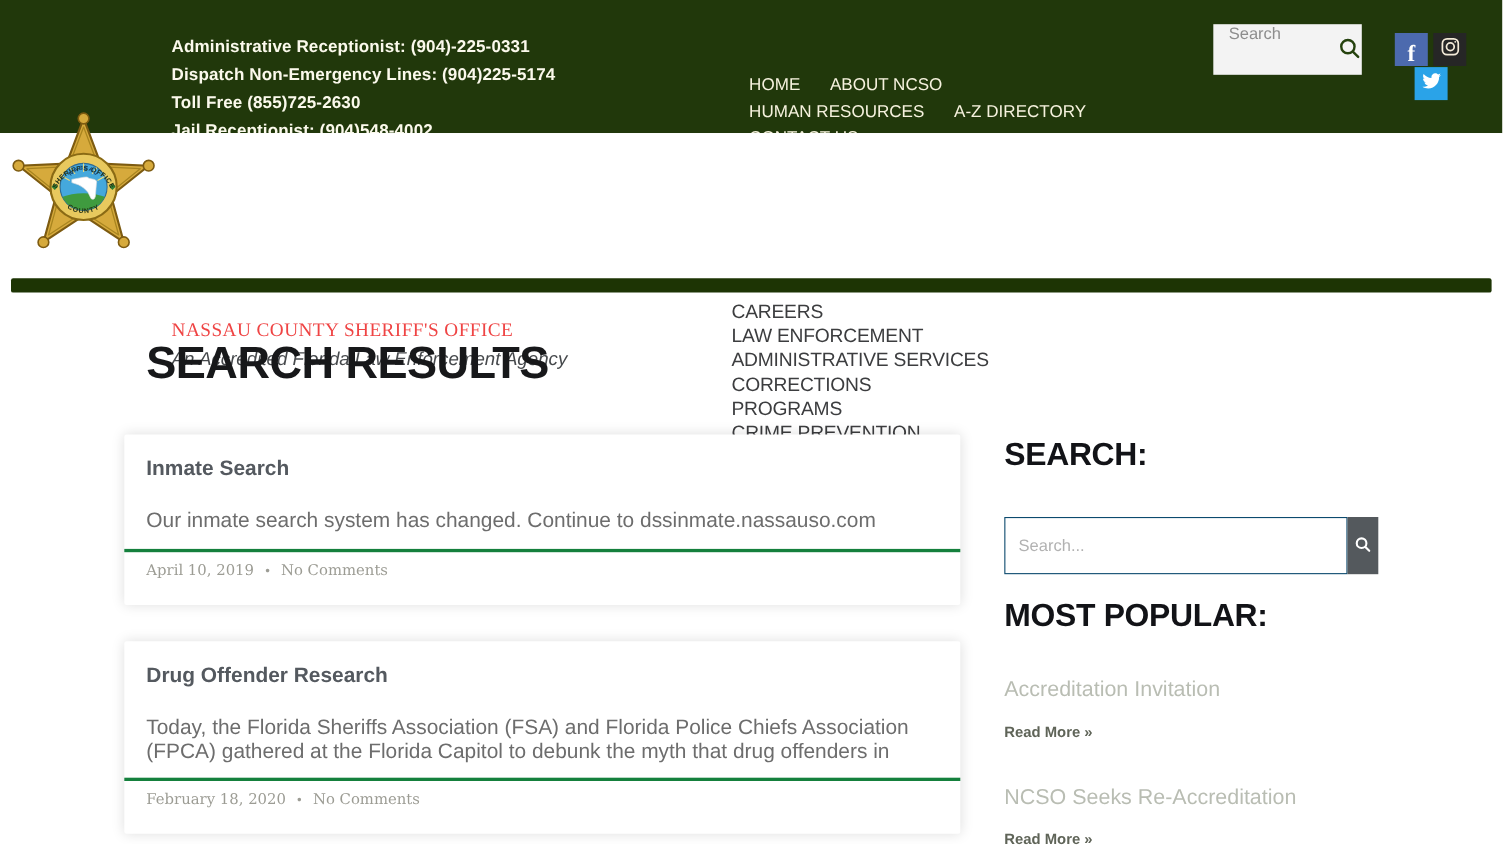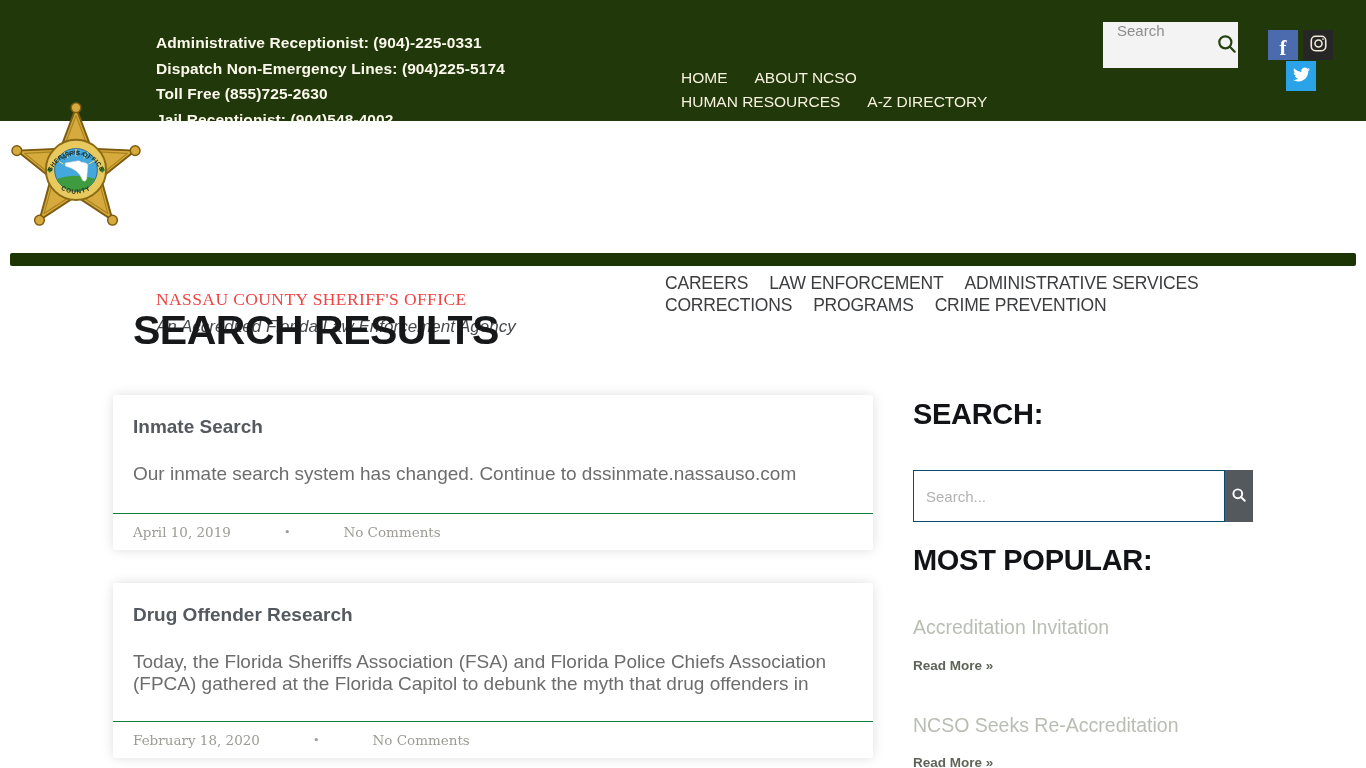--- a/index.html
+++ b/index.html
@@ -20,32 +20,32 @@
   .social-fb { left:1268px; top:30px; background:#4c6aae; }
   .social-ig { left:1303px; top:30px; background:#262626; }
   .social-tw { left:1286px; top:61px; background:#2aa3e8; }
   .fb-f { color:#fff; font-weight:700; font-size:21px; font-family:"Liberation Serif",serif; position:relative; top:3px; }
 
   
   .header { position:absolute; left:0; top:121px; width:1366px; height:132px; background:#ffffff; }
   .logo { position:absolute; left:8px; top:98px; width:136px; height:136px; cursor:pointer; z-index:5; }
   .org-name { position:absolute; left:156px; top:149px; font-family:"Liberation Serif",serif; font-weight:400; font-size:17.5px; letter-spacing:.4px; color:#ef4444;margin-top:19px; }
   .tagline { position:absolute; left:156px; top:196px; font-style:italic; font-size:17px; color:#46494c; }
-  .mainnav { position:absolute; left:665px; top:152px; width:558px; display:flex; flex-wrap:wrap; column-gap:21px; row-gap:2px; }
+  .mainnav { position:absolute; left:665px; top:152px; width:558px; display:flex; flex-wrap:wrap; column-gap:21px; row-gap:2px;flex-direction:column; }
   .mainnav-item { font-size:17.5px; color:#3c3d3f; letter-spacing:-.2px; line-height:20px; white-space:nowrap; cursor:pointer; }
   .greenbar { position:absolute; left:10px; top:253px; width:1346px; height:13px; background:#1d3404; border-radius:2px; }
 
   
   .page-title { position:absolute; left:133px; top:307px; font-size:41px; font-weight:700; color:#17181a; letter-spacing:-.5px; }
   .card { position:absolute; left:113px; width:760px; background:#fff; border-radius:2px; box-shadow:0 0 12px rgba(0,0,0,.13); }
   .card-1 { top:395px; height:155px; }
   .card-2 { top:583px; height:175px; }
   .card-title { position:absolute; left:20px; top:21px; font-size:19px; font-weight:700; color:#54595f; cursor:pointer; }
   .card-excerpt { position:absolute; left:20px; right:28px; top:68px; font-size:19px; color:#6d6d6d; line-height:21.5px; }
-  .card-footer { position:absolute; left:0; right:0; bottom:0; height:37px; border-top:1px solid #15803d; display:flex; align-items:center; padding-left:20px; font-family:"DejaVu Serif",serif; font-size:13.5px; color:#9c9c94;gap:44px; }
+  .card-footer { position:absolute; left:0; right:0; bottom:14px; height:37px; border-top:3px solid #15803d; display:flex; align-items:center; padding-left:20px; font-family:"DejaVu Serif",serif; font-size:13.5px; color:#9c9c94; }
   .card-footer .sep { margin:0 9px; font-size:11px; }
   .card-footer .comments { cursor:pointer; color:#9c9c94; }
 
   
   .sb-heading { position:absolute; left:913px; font-size:29px; font-weight:700; color:#121317; letter-spacing:-.3px; }
   .sb-heading.search { top:398px; }
   .sb-heading.popular { top:544px; }
   .sb-form { position:absolute; left:913px; top:470px; width:340px; height:52px; display:flex; }
   .sb-input { flex:1 1 auto; min-width:0; border:1px solid #0c4a6e; background:#fff; outline:none; padding-left:12px; font-size:15px; color:#555; font-family:"Liberation Sans",sans-serif; }
   .sb-input::placeholder { color:#b2b2b2; }

